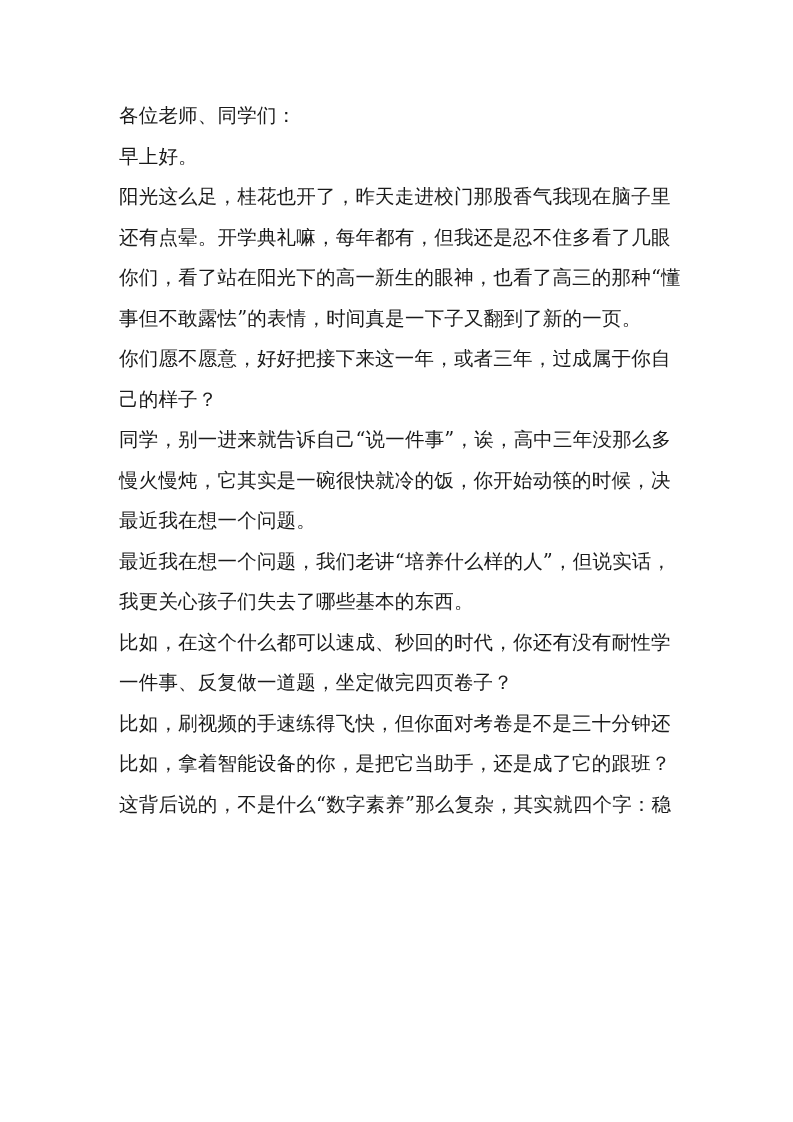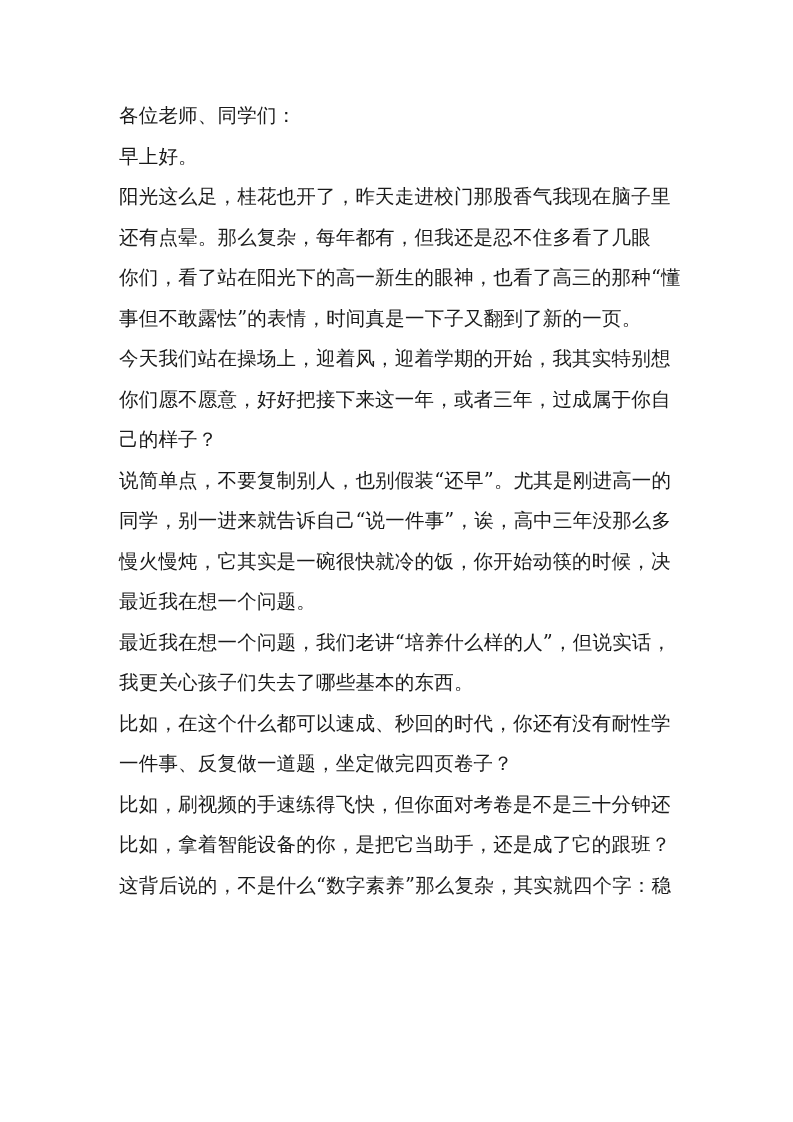--- a/index.html
+++ b/index.html
@@ -50,36 +50,34 @@
     <div class="paragraph">
       <span class="line">各位老师、同学们：</span>
     </div>
 
     <div class="paragraph">
       <span class="line">早上好。</span>
     </div>
 
     <div class="paragraph">
       <span class="line">阳光这么足，桂花也开了，昨天走进校门那股香气我现在脑子里</span>
-      <span class="line">还有点晕。那么复杂，每年都有，但我还是忍不住多看了几眼</span>
+      <span class="line">还有点晕。开学典礼嘛，每年都有，但我还是忍不住多看了几眼</span>
       <span class="line">你们，看了站在阳光下的高一新生的眼神，也看了高三的那种“懂</span>
       <span class="line">事但不敢露怯”的表情，时间真是一下子又翻到了新的一页。</span>
     </div>
 
     <div class="paragraph">
-      <span class="line">今天我们站在操场上，迎着风，迎着学期的开始，我其实特别想</span>
     </div>
 
     <div class="paragraph">
       <span class="line">你们愿不愿意，好好把接下来这一年，或者三年，过成属于你自</span>
       <span class="line">己的样子？</span>
     </div>
 
     <div class="paragraph">
-      <span class="line">说简单点，不要复制别人，也别假装“还早”。尤其是刚进高一的</span>
       <span class="line">同学，别一进来就告诉自己“说一件事”，诶，高中三年没那么多</span>
       <span class="line">慢火慢炖，它其实是一碗很快就冷的饭，你开始动筷的时候，决</span>
       <span class="line">最近我在想一个问题。</span>
     </div>
 
     <div class="paragraph">
       <span class="line">最近我在想一个问题，我们老讲“培养什么样的人”，但说实话，</span>
       <span class="line">我更关心孩子们失去了哪些基本的东西。</span>
     </div>
 

